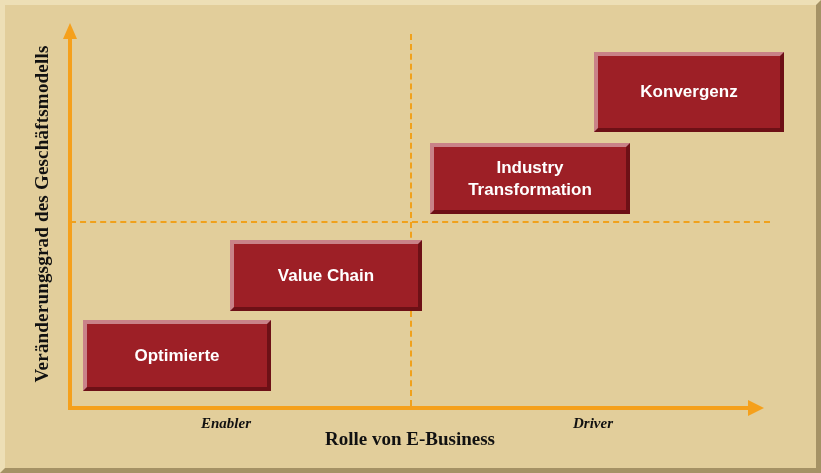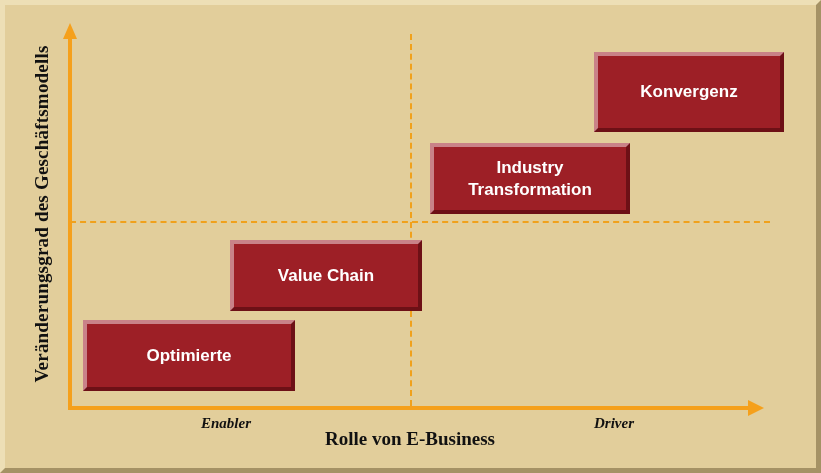--- a/index.html
+++ b/index.html
@@ -111,21 +111,21 @@
     position: absolute;
     top: 410px;
     font-family: "Liberation Serif", serif;
     font-weight: bold;
     font-size: 15px;
     color: #111111;
     white-space: nowrap;
     font-style: italic;
   }
   .tick-enabler { left: 196px; }
-  .tick-driver  { left: 568px; margin-left: 21px; }
+  .tick-driver  { left: 568px; }
 
   
   .box {
     position: absolute;
     background: #9d1f26;
     border-top: 4px solid #c98288;
     border-left: 4px solid #c98288;
     border-right: 4px solid #6d1016;
     border-bottom: 4px solid #6d1016;
     box-sizing: border-box;
@@ -138,21 +138,21 @@
     font-weight: bold;
     font-size: 17px;
     line-height: 1.25;
     padding: 0 6px;
   }
   .box-line { display: block; }
 
   .box-optimierte {
     left: 78px;
     top: 315px;
-    width: 212px;
+    width: 188px;
     height: 71px;
   }
   .box-valuechain {
     left: 209px;
     top: 235px;
     width: 192px;
     height: 71px;
     margin-left: 16px;
   }
   .box-industry {

